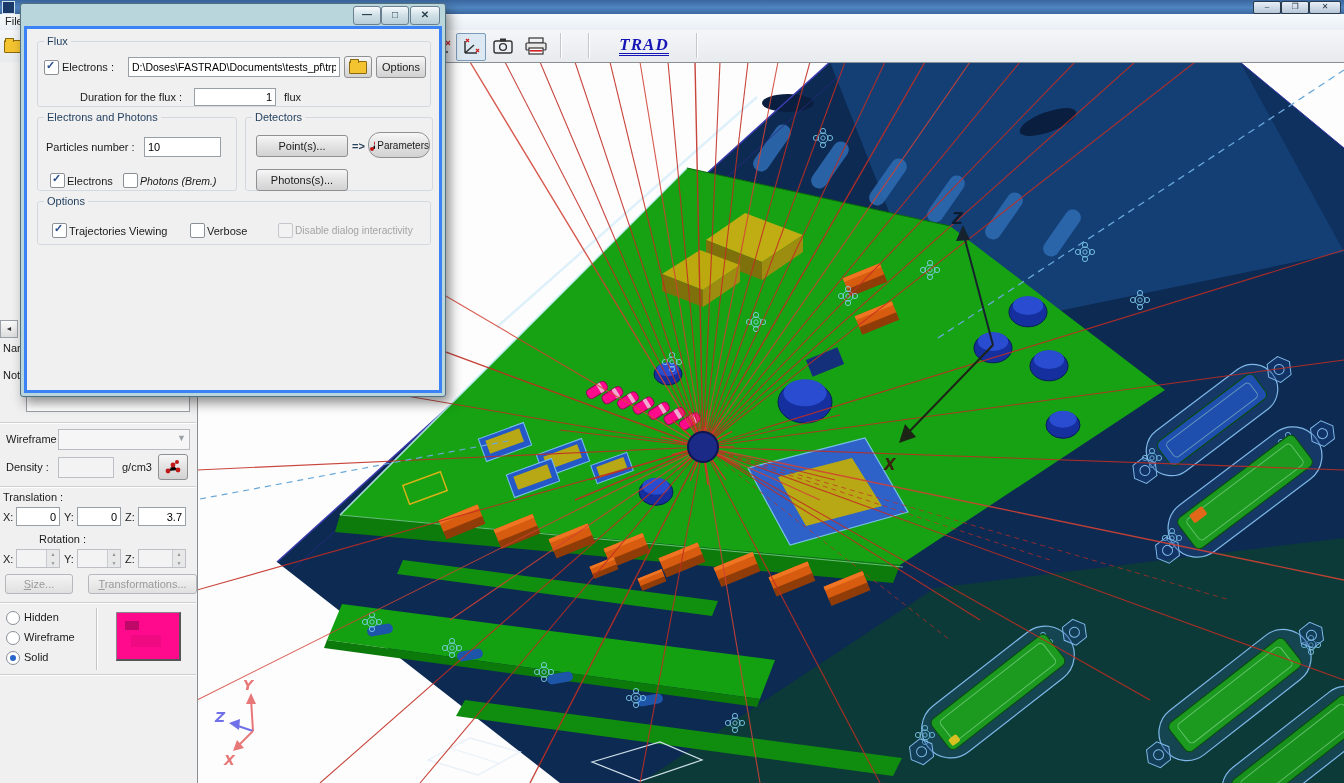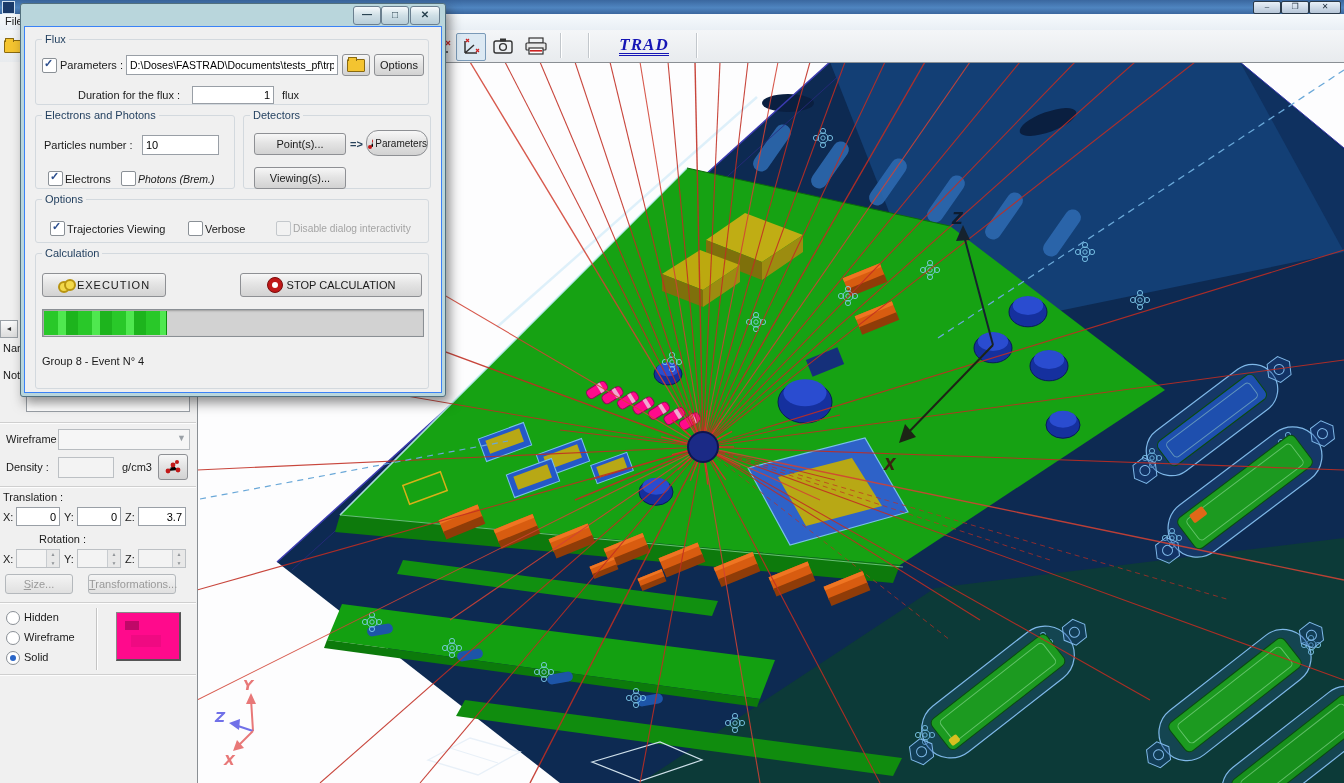--- a/index.html
+++ b/index.html
@@ -52,21 +52,21 @@
   
   #dialog{left:20px;top:3px;width:424px;height:392px;background:#b9d6dc;
     border:1px solid #52707e;border-radius:3px;box-shadow:4px 6px 12px rgba(30,30,30,.5);z-index:50;}
   #dlg-titlebar{position:absolute;left:0;top:0;right:0;height:22px;border-radius:3px 3px 0 0;
     background:linear-gradient(#d6e9ec,#a9ccd3 60%,#9cc2ca);display:flex;align-items:center;}
   #dlg-title{margin-left:8px;font-size:12px;color:#1e2e38;}
   .dlg-btn{position:absolute;top:2px;width:26px;height:17px;border:1px solid #6a7f8f;border-radius:3px;
     background:linear-gradient(#f6fafc,#cfdfe6 50%,#b9ced8);font-size:10px;line-height:15px;
     text-align:center;color:#27404e;font-weight:bold;}
   #dlg-body{position:absolute;left:3px;top:22px;right:3px;bottom:3px;background:#f0f0f0;
-    border:1px solid #3b82f6;}
+    border:3px solid #3b82f6;}
   fieldset.grp{position:absolute;margin:0;padding:0;border:1px solid #d3d9de;border-radius:3px;}
   fieldset.grp legend{font-size:11px;color:#1e3c5c;padding:0 3px;margin-left:6px;}
   .cb{position:absolute;width:13px;height:13px;background:#fff;border:1px solid #8a9096;border-radius:2px;}
   .cb .tick{position:absolute;left:1px;top:-2px;font-size:11px;font-weight:bold;color:#2d4f8e;}
   .cb.dis{background:#f2f2f2;border-color:#c4c8cc;}
   .dlbl{position:absolute;font-size:11px;white-space:nowrap;}
   .dlbl.dis{color:#a4a4a4;}
   .btn{position:absolute;border:1px solid #8e9094;border-radius:3px;
     background:linear-gradient(#f7f7f7,#e4e4e4 45%,#d2d2d2);font-size:11px;color:#1a1a1a;
     display:flex;align-items:center;justify-content:center;gap:4px;box-sizing:border-box;}
@@ -732,21 +732,21 @@
     <div class="spin" style="left:138px;top:487px;width:48px;height:19px;">
       <div class="updown">
           <div>▲</div>
           <div>▼</div>
         </div>
     </div>
 
     <div class="sbtn" style="left:5px;top:512px;width:68px;height:20px;">
       <span>Size...</span>
       </div>
-    <div class="sbtn" style="left:88px;top:512px;width:88px;height:20px;">
+    <div class="sbtn" style="left:88px;top:512px;width:109px;height:20px;">
       <span>Transformations...</span>
       </div>
     <div class="side-sep" style="top:540px;"></div>
 
     <div class="radio" style="left:6px;top:549px;"></div>
     <span class="side-label" style="left:24px;top:549px;">Hidden</span>
     <div class="radio" style="left:6px;top:569px;"></div>
     <span class="side-label" style="left:24px;top:569px;">Wireframe</span>
     <div class="radio sel" style="left:6px;top:589px;"></div>
     <span class="side-label" style="left:24px;top:589px;">Solid</span>
@@ -763,21 +763,21 @@
     <div class="dlg-btn" style="right:36px;">□</div>
     <div class="dlg-btn" style="right:5px;width:28px;">✕</div>
 
     <div id="dlg-body">
 
       <fieldset class="grp" style="left:10px;top:6px;width:392px;height:70px;">
         <legend>Flux</legend>
         <span class="cb" style="left:6px;top:13px;">
           <span class="tick">✓</span>
           </span>
-        <span class="dlbl" style="left:24px;top:14px;">Parameters :</span>
+        <span class="dlbl" style="left:24px;top:14px;">Electrons :</span>
         <input class="tin" readonly="" style="left: 90px; top: 10px; width: 212px; height: 20px; font-size: 10.5px;" value="D:\Doses\FASTRAD\Documents\tests_pf\trpEle.">
         <div class="btn" style="left:306px;top:9px;width:28px;height:22px;">
           <span class="folder-ic"></span>
         </div>
         <div class="btn" style="left:338px;top:9px;width:50px;height:22px;">
           <span>Options</span>
         </div>
         <span class="dlbl" style="left:42px;top:44px;">Duration for the flux :</span>
         <input class="tin num" readonly="" style="left: 156px; top: 41px; width: 82px; height: 18px;" value="1">
         <span class="dlbl" style="left:246px;top:44px;">flux</span>
@@ -804,50 +804,32 @@
         <div class="btn" style="left:122px;top:9px;width:62px;height:26px;font-size:10px;gap:2px;border-radius:12px;">
           <svg width="13" height="13">
             <path d="M3 10 L7 4 L11 9" stroke="#888" stroke-width="1"></path>
             <circle cx="3" cy="10" r="2" fill="#c21818"></circle>
               <circle cx="7" cy="4" r="2" fill="#c21818"></circle>
             <circle cx="11" cy="9" r="2" fill="#c21818"></circle>
           </svg>
           <span>Parameters</span>
         </div>
         <div class="btn" style="left:10px;top:46px;width:92px;height:22px;">
-          <span>Viewing(s)...</span>
+          <span>Photons(s)...</span>
           </div>
       </fieldset>
 
       <fieldset class="grp" style="left:10px;top:166px;width:392px;height:48px;">
         <legend>Options</legend>
         <span class="cb" style="left:14px;top:16px;">
           <span class="tick">✓</span>
           </span>
         <span class="dlbl" style="left:31px;top:18px;">Trajectories Viewing</span>
         <span class="cb" style="left:152px;top:16px;"></span>
         <span class="dlbl" style="left:169px;top:18px;">Verbose</span>
         <span class="cb dis" style="left:240px;top:16px;"></span>
         <span class="dlbl dis" style="left:257px;top:18px;font-size:10.2px;">Disable dialog interactivity</span>
       </fieldset>
 
-      <fieldset class="grp" style="left:10px;top:220px;width:392px;height:140px;">
-        <legend>Calculation</legend>
-        <div class="btn" style="left:6px;top:14px;width:124px;height:24px;letter-spacing:1px;">
-          <span class="gear-ic">
-            <i style="left:0;top:2px;"></i>
-              <i style="left:6px;top:0;"></i>
-            </span>
-          <span>EXECUTION</span>
-        </div>
-        <div class="btn" style="left:204px;top:14px;width:182px;height:24px;">
-          <span class="stop-ic"></span>
-          <span>STOP CALCULATION</span>
-        </div>
-        <div id="progress-trough" style="left:6px;top:50px;width:380px;height:26px;">
-          <div id="progress-fill" style="width: 32%;"></div>
-        </div>
-        <span class="dlbl" style="left:6px;top:96px;">Group 8 - Event N° 4</span>
-      </fieldset>
     </div>
   </div>
 
 </div>
 
 </body></html>

